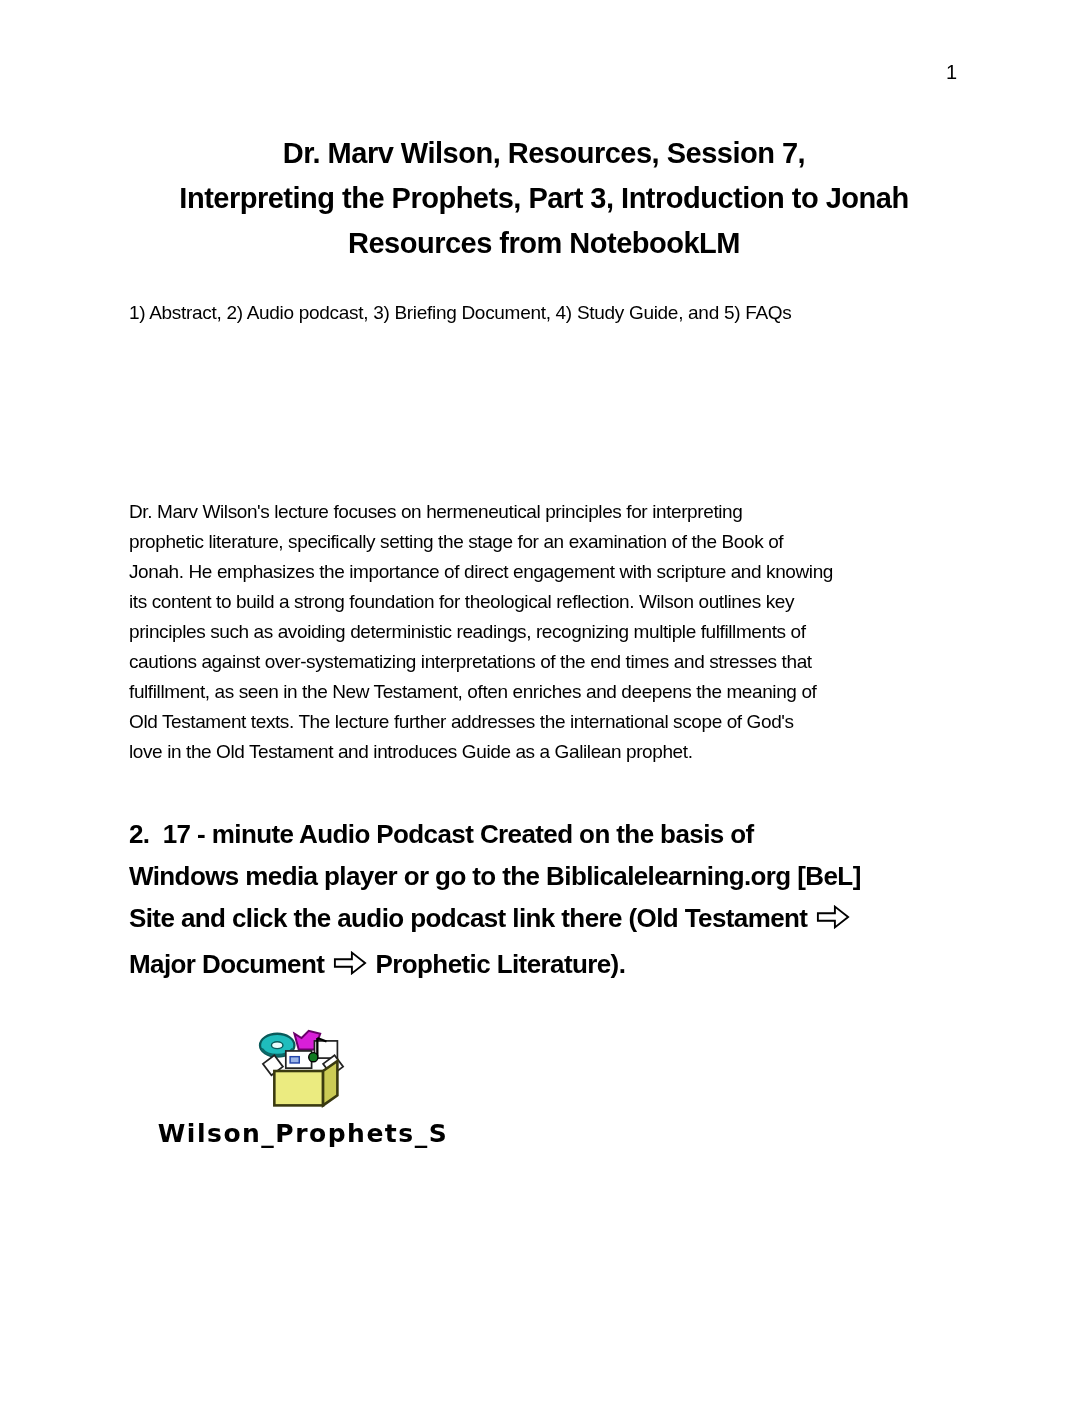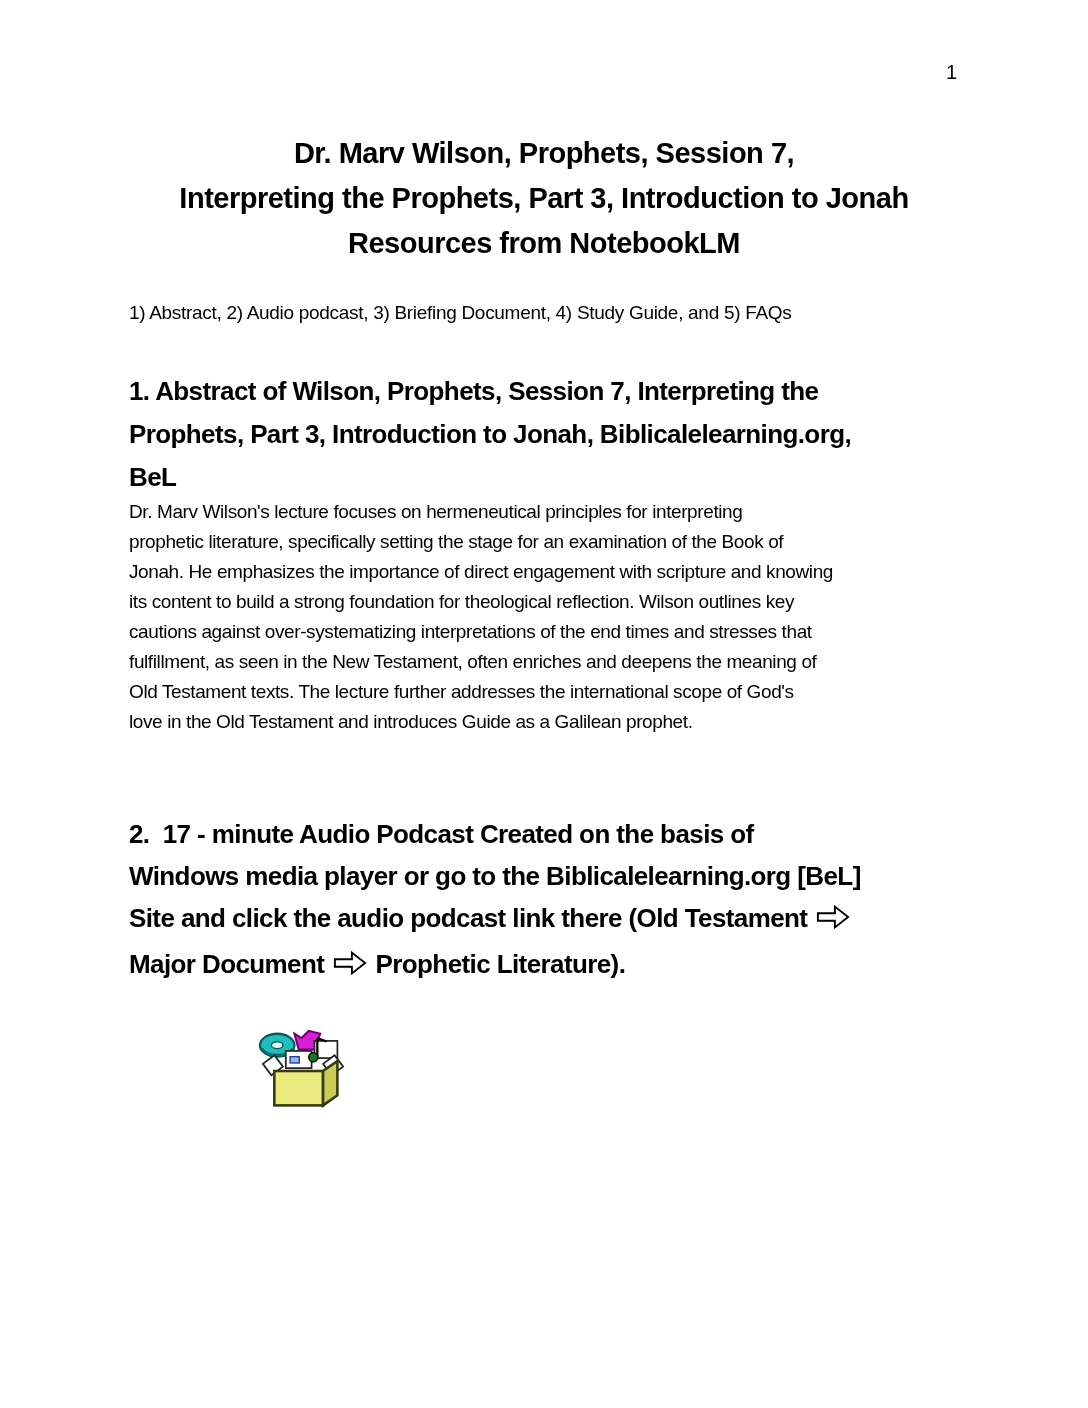--- a/index.html
+++ b/index.html
@@ -92,38 +92,34 @@
   }
 </style>
 </head>
 <body>
 
 <div class="page">
 
   <div class="page-number">1</div>
 
   <div class="doc-title">
-      <div class="line">Dr. Marv Wilson, Prophets, Session 7,</div>
+      <div class="line">Dr. Marv Wilson, Resources, Session 7,</div>
       <div class="line">Interpreting the Prophets, Part 3, Introduction to Jonah</div>
       <div class="line">Resources from NotebookLM</div>
     </div>
 
   <div class="subtitle">1) Abstract, 2) Audio podcast, 3) Briefing Document, 4) Study Guide, and 5) FAQs</div>
 
-  <div class="h1">
-      <div class="line">1. Abstract of Wilson, Prophets, Session 7, Interpreting the</div>
-      <div class="line">Prophets, Part 3, Introduction to Jonah, Biblicalelearning.org,</div>
-      <div class="line">BeL</div>
-    </div>
 
   <div class="para">
       <div class="line"><span class="b">Dr. Marv Wilson's lecture focuses on hermeneutical principles for interpreting</span></div>
       <div class="line"><span class="b">prophetic literature, specifically setting the stage for an examination of the Book of</span></div>
       <div class="line"><span class="b">Jonah.</span><span> He emphasizes the importance of direct engagement with scripture and knowing</span></div>
       <div class="line"><span>its content to build a strong foundation for theological reflection. </span><span class="b">Wilson outlines key</span></div>
+      <div class="line"><span class="b">principles such as avoiding deterministic readings, recognizing multiple fulfillments of</span></div>
       <div class="line"><span>cautions against over-systematizing interpretations of the end times and stresses that</span></div>
       <div class="line"><span>fulfillment, as seen in the New Testament, often enriches and deepens the meaning of</span></div>
       <div class="line"><span>Old Testament texts. </span><span class="b">The lecture further addresses the international scope of God's</span></div>
       <div class="line"><span class="b">love in the Old Testament and introduces Guide as a Galilean prophet.</span></div>
     </div>
 
   <div class="h2">
       <div class="line"><span>2.  17 - minute Audio Podcast Created on the basis of</span></div>
       <div class="line"><span>Windows media player or go to the Biblicalelearning.org [BeL]</span></div>
       <div class="line"><span>Site and click the audio podcast link there (Old Testament </span><span class="arrow"><svg width="34" height="28" viewBox="0 0 36 28" xmlns="http://www.w3.org/2000/svg">
@@ -155,16 +151,17 @@
         <circle cx="21.6" cy="10.2" r="1.6" fill="#117a22" stroke="#000000" stroke-width="0.5"></circle>
 
         <polygon points="4,12.5 8,9.5 11,13.5 7,16.5" fill="#ffffff" stroke="#222222" stroke-width="0.6"></polygon>
         <polygon points="25,12.5 29,9.5 32,13.5 28,16.5" fill="#ffffff" stroke="#222222" stroke-width="0.6"></polygon>
 
         <rect x="8" y="15" width="17" height="12" fill="#ebeb80" stroke="#3a3a10" stroke-width="0.9"></rect>
         <polygon points="25,15 30,11.5 30,23.5 25,27" fill="#cbcb55" stroke="#3a3a10" stroke-width="0.9"></polygon>
       </svg>
     </span>
     <div class="file-label">
+        <div class="line">Wilson_Prophets_S</div>
       </div>
   </div>
 
 </div>
 
 </body></html>

